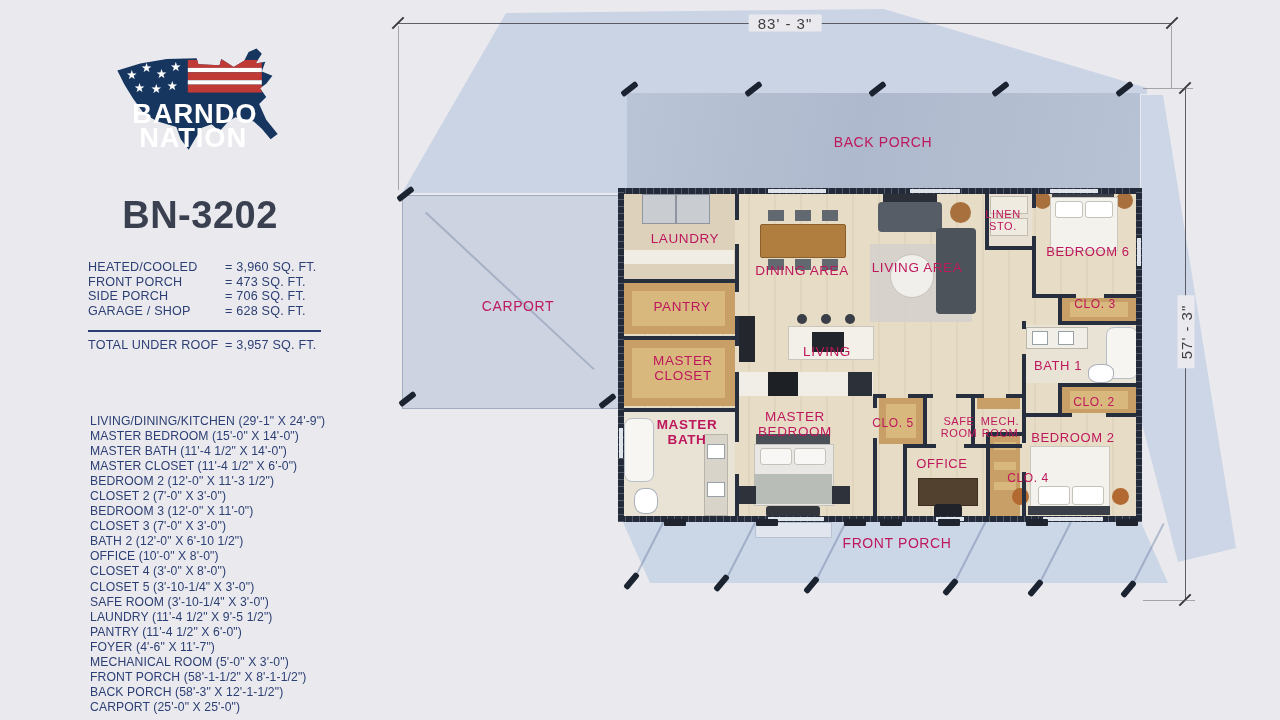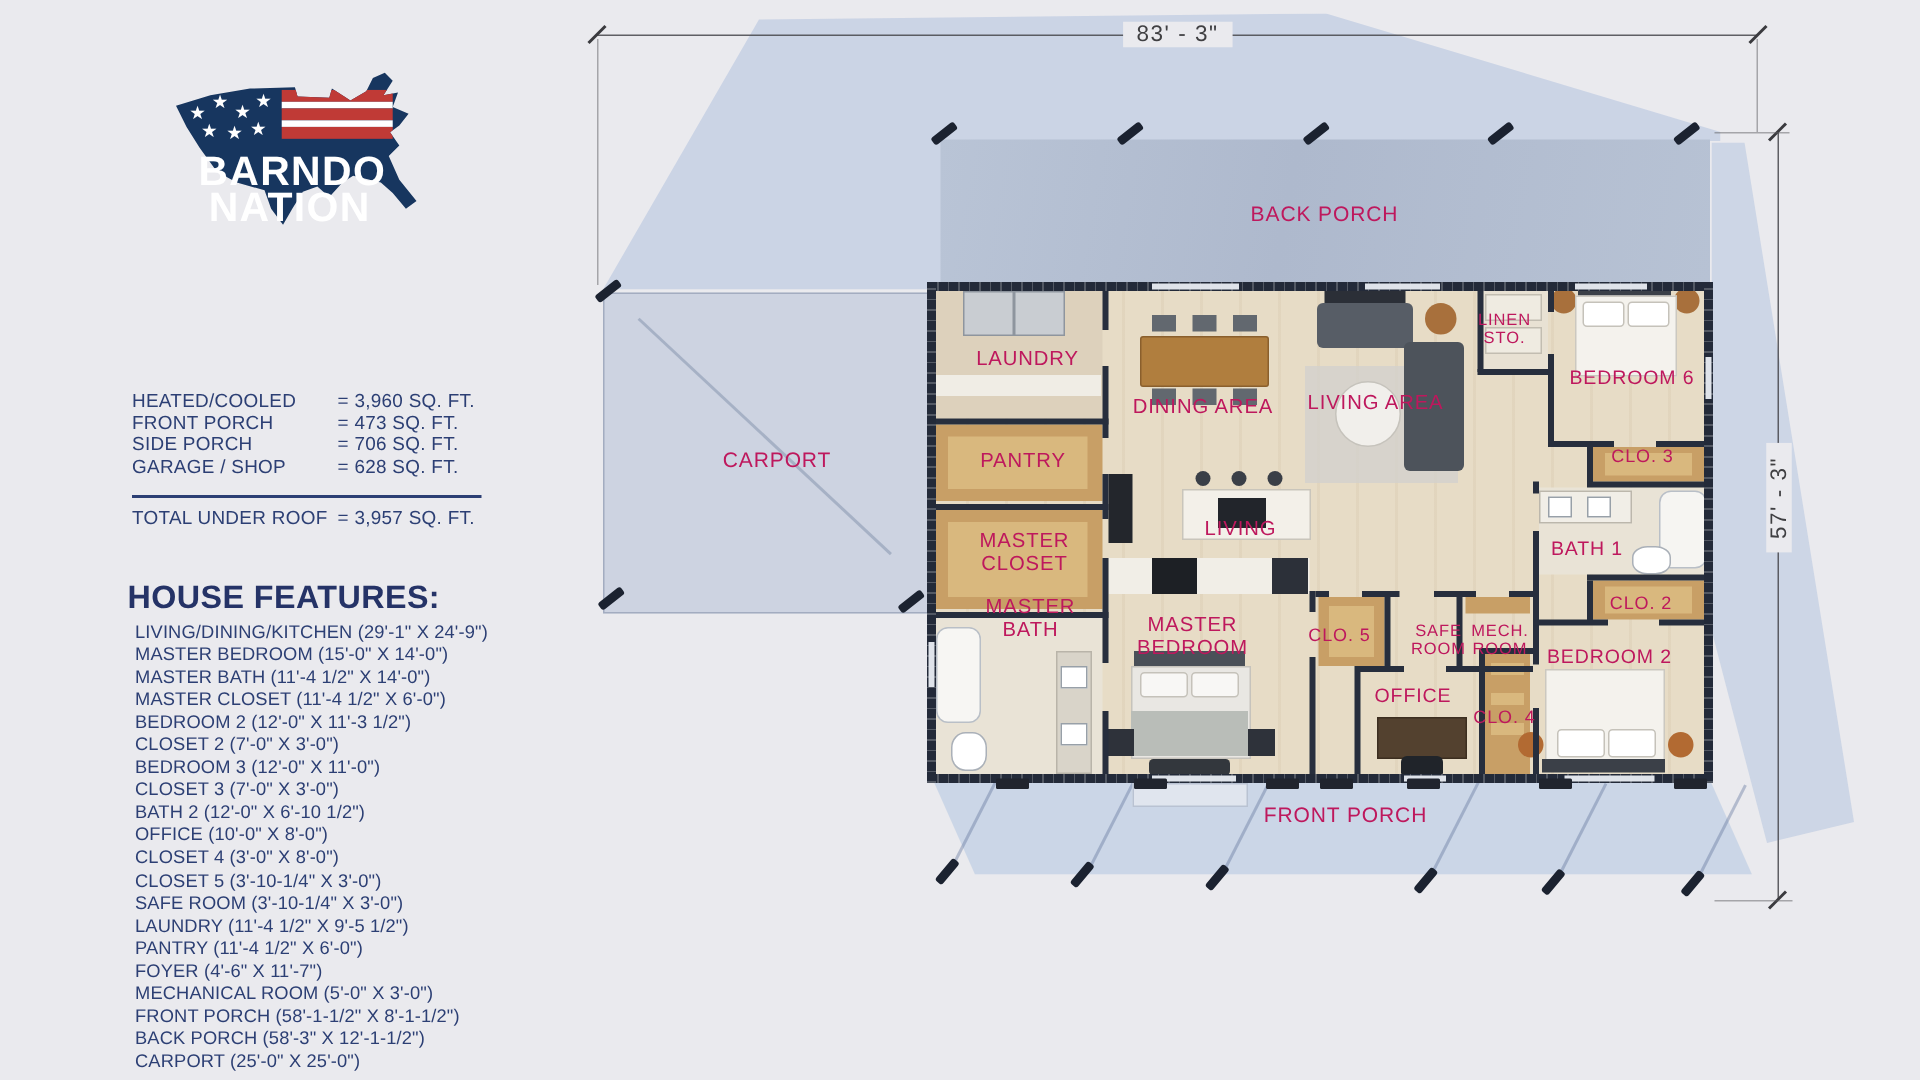--- a/index.html
+++ b/index.html
@@ -257,24 +257,24 @@
   <div class="lbl" style="left:682px;top:307px;font-size:13.5px;">PANTRY</div>
   <div class="lbl" style="left:1095px;top:305px;font-size:12px;">CLO. 3</div>
   <div class="lbl" style="left:827px;top:352px;font-size:13.5px;">LIVING</div>
   <div class="lbl" style="left:1058px;top:366px;font-size:13px;">BATH 1</div>
   <div class="lbl wrap" style="left:683px;top:368px;width:86px;font-size:13.5px;">MASTER CLOSET</div>
   <div class="lbl" style="left:1094px;top:403px;font-size:12px;">CLO. 2</div>
   <div class="lbl" style="left:893px;top:424px;font-size:12px;">CLO. 5</div>
   <div class="lbl wrap" style="left:959px;top:427px;width:48px;font-size:11px;">SAFE ROOM</div>
   <div class="lbl wrap" style="left:1000px;top:427px;width:52px;font-size:11px;">MECH. ROOM</div>
   <div class="lbl" style="left:1073px;top:438px;font-size:13px;">BEDROOM 2</div>
-  <div class="lbl wrap" style="left:687px;top:412px;width:72px;font-size:13.5px;">MASTER BATH</div>
+  <div class="lbl wrap" style="left:687px;top:432px;width:72px;font-size:13.5px;font-weight:bold;">MASTER BATH</div>
   <div class="lbl wrap" style="left:795px;top:424px;width:112px;font-size:13.5px;">MASTER BEDROOM</div>
   <div class="lbl" style="left:942px;top:464px;font-size:13px;">OFFICE</div>
-  <div class="lbl" style="left:1003px;top:479px;font-size:12px;">CLO. 4</div>
+  <div class="lbl" style="left:1028px;top:479px;font-size:12px;">CLO. 4</div>
 
   <svg class="abs" style="left:105px;top:38px;" width="185" height="132" viewBox="0 0 210 140">
     <defs>
       <clipPath id="usclip">
         <path d="M14,32 L40,24 L70,19 L104,18 L106,25 L130,26 L132,19 L146,28 L158,21 L163,11 L172,7 L178,13 L171,24 L182,22 L178,33 L190,38 L183,47 L176,52 L183,62 L175,70 L183,88 L196,104 L188,110 L178,98 L169,90 L148,85 L140,90 L130,101 L121,93 L110,97 L102,110 L95,122 L86,110 L81,96 L60,90 L45,82 L32,64 L22,48 Z"></path>
       </clipPath>
     </defs>
     <path d="M14,32 L40,24 L70,19 L104,18 L106,25 L130,26 L132,19 L146,28 L158,21 L163,11 L172,7 L178,13 L171,24 L182,22 L178,33 L190,38 L183,47 L176,52 L183,62 L175,70 L183,88 L196,104 L188,110 L178,98 L169,90 L148,85 L140,90 L130,101 L121,93 L110,97 L102,110 L95,122 L86,110 L81,96 L60,90 L45,82 L32,64 L22,48 Z" fill="#17365f"></path>
     <g clip-path="url(#usclip)">
       <rect x="94" y="20" width="84" height="9" fill="#c03a36"></rect>
@@ -289,20 +289,21 @@
         <text x="58" y="41">★</text>
       <text x="74" y="33">★</text>
         <text x="33" y="56">★</text>
         <text x="52" y="57">★</text>
         <text x="70" y="54">★</text>
     </g>
     <text x="102" y="92" text-anchor="middle" fill="#ffffff" font-size="31" font-weight="bold" letter-spacing="1" font-family="Liberation Sans, sans-serif">BARNDO</text>
     <text x="100" y="119" text-anchor="middle" fill="#ffffff" font-size="31" font-weight="bold" letter-spacing="1" font-family="Liberation Sans, sans-serif">NATION</text>
   </svg>
 
+  <div class="plan-number">BN-3202</div>
 
   <div class="area-row" style="top:260px;">
     <span class="al">HEATED/COOLED</span>
     <span>= 3,960 SQ. FT.</span>
   </div>
   <div class="area-row" style="top:274.5px;">
     <span class="al">FRONT PORCH</span>
     <span>= 473 SQ. FT.</span>
   </div>
   <div class="area-row" style="top:289px;">
@@ -314,21 +315,20 @@
     <span>= 628 SQ. FT.</span>
   </div>
 
   <div class="divider"></div>
 
   <div class="area-row" style="top:338px;">
     <span class="al">TOTAL UNDER ROOF</span>
     <span>= 3,957 SQ. FT.</span>
   </div>
 
-  <div class="feat-header">HOUSE FEATURES:</div>
 
   <div class="features">
     <div>LIVING/DINING/KITCHEN (29'-1" X 24'-9")</div>
     <div>MASTER BEDROOM (15'-0" X 14'-0")</div>
     <div>MASTER BATH (11'-4 1/2" X 14'-0")</div>
     <div>MASTER CLOSET (11'-4 1/2" X 6'-0")</div>
     <div>BEDROOM 2 (12'-0" X 11'-3 1/2")</div>
     <div>CLOSET 2 (7'-0" X 3'-0")</div>
     <div>BEDROOM 3 (12'-0" X 11'-0")</div>
     <div>CLOSET 3 (7'-0" X 3'-0")</div>

